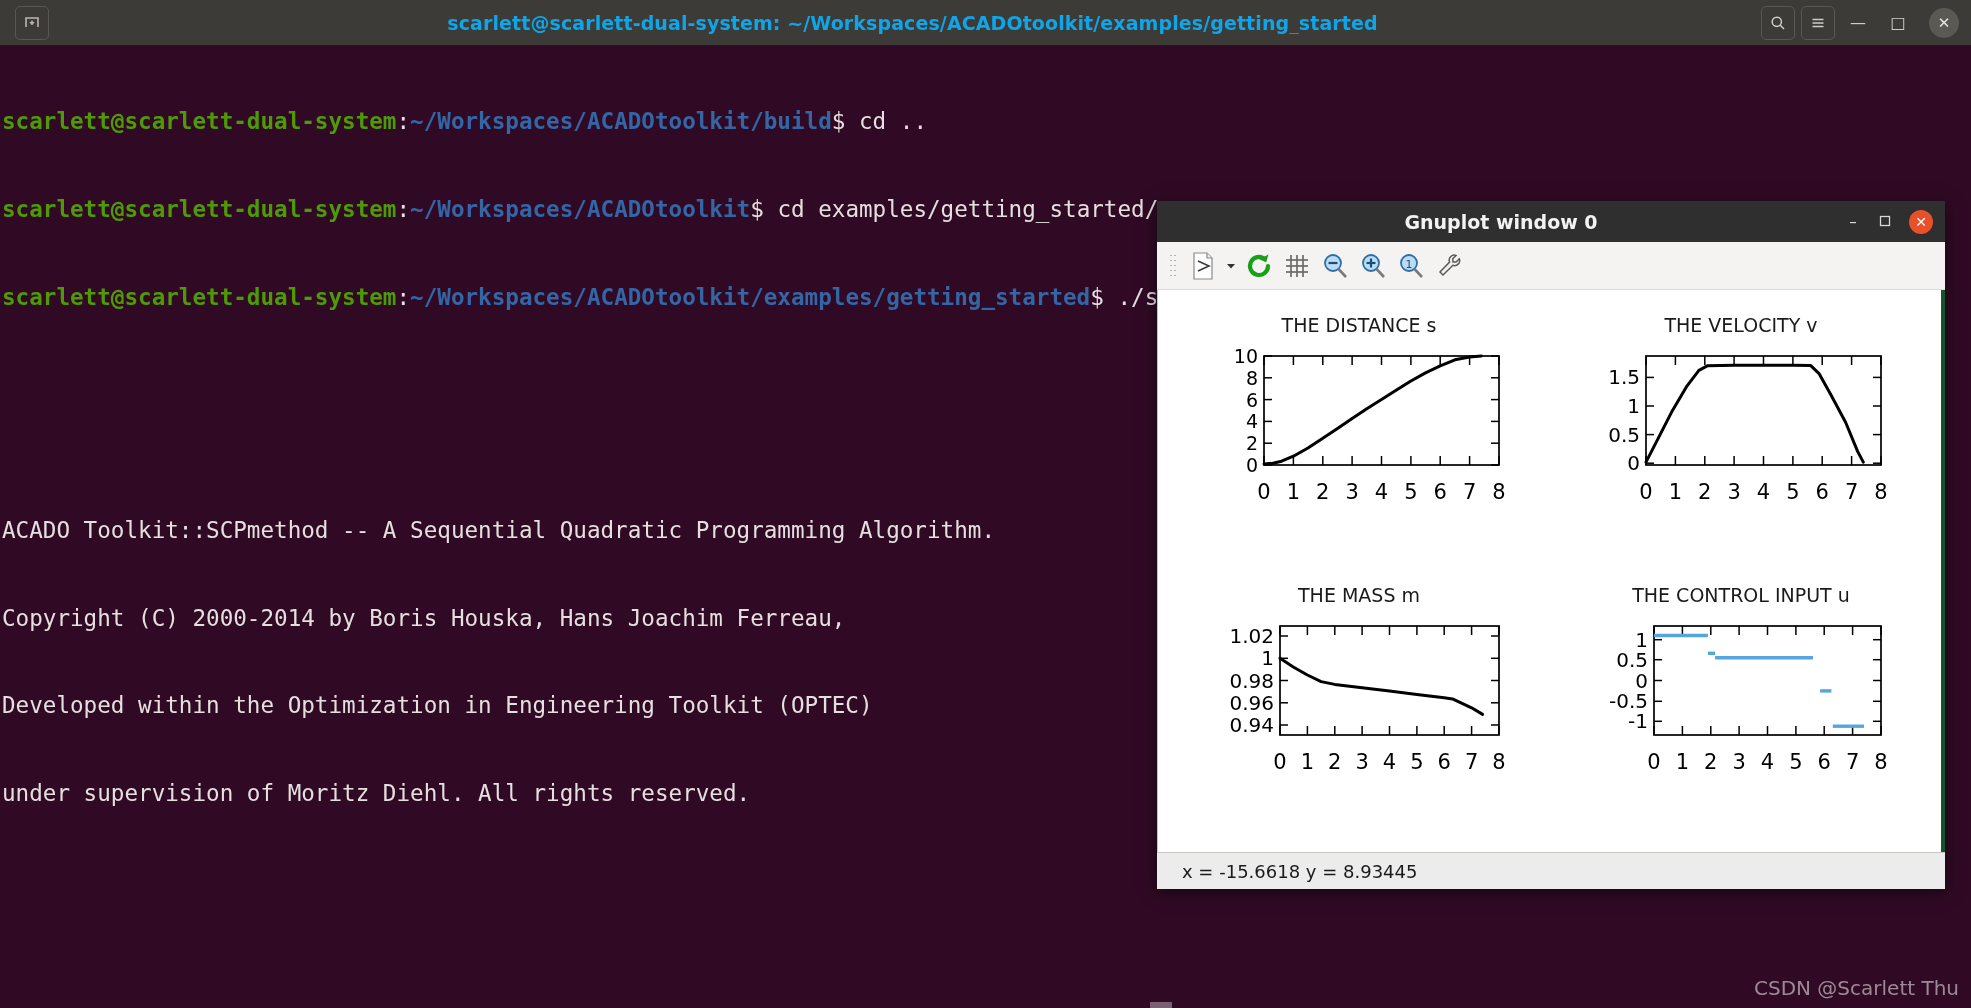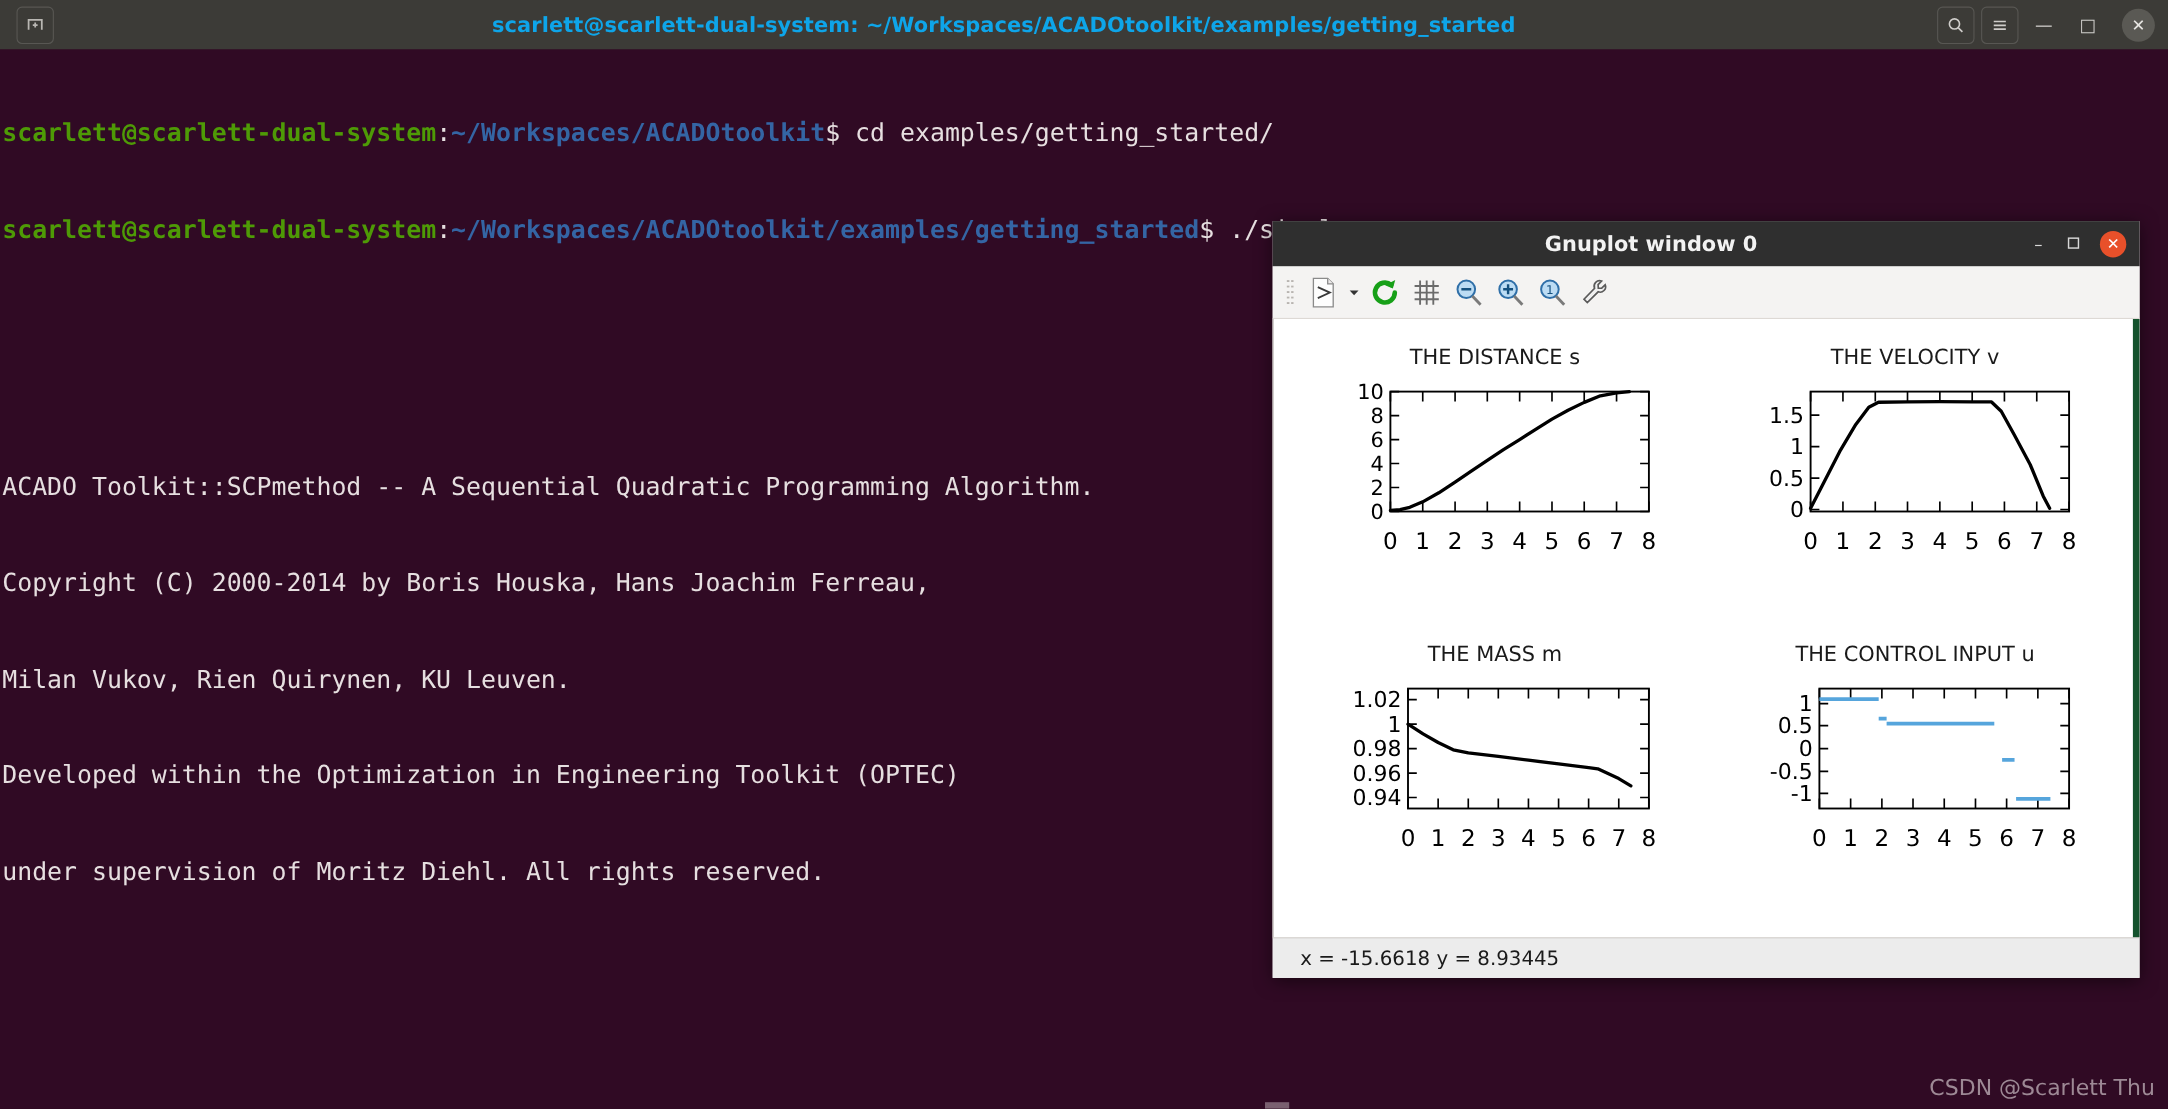--- a/index.html
+++ b/index.html
@@ -97,21 +97,21 @@
   .gp-grip {
     width: 7px; height: 26px; margin-right: 6px;
     background-image: radial-gradient(circle, #b8b4b0 1px, transparent 1px);
     background-size: 4px 5px;
   }
   .tool { width: 34px; height: 36px; display: flex; align-items: center; justify-content: center; }
   .tool-caret { width: 14px; display: flex; align-items: center; justify-content: center; color: #3a3a3a; font-size: 9px; }
 
   .gp-canvas {
     position: relative; height: 562px; background: #ffffff;
-    border-left: 1px solid #c8c4c0; border-right: 6px solid #14532d;
+    border-left: 1px solid #c8c4c0; border-right: 4px solid #14532d;
   }
   .gp-status {
     height: 37px; background: #ececec;
     border-top: 1px solid #cbc7c3;
     display: flex; align-items: center; padding-left: 25px;
     color: #1a1a1a; font-size: 18px;
     font-family: "DejaVu Sans", sans-serif;
   }
 
   .plot { position: absolute; }
@@ -162,28 +162,28 @@
           <line x1="3.5" y1="12.5" x2="14.5" y2="12.5" stroke="#cfcdca" stroke-width="1.5"></line>
         </svg>
       </div>
       <div class="tb-plain">—</div>
       <div class="tb-plain">□</div>
       <div class="tb-close">✕</div>
     </div>
   </div>
 
   <div class="term-body">
+    <div class="line"><span class="c-green">scarlett@scarlett-dual-system</span><span class="c-plain">:</span><span class="c-blue">~/Workspaces/ACADOtoolkit/build</span><span class="c-plain">$ cd ..</span></div>
     <div class="line"><span class="c-green">scarlett@scarlett-dual-system</span><span class="c-plain">:</span><span class="c-blue">~/Workspaces/ACADOtoolkit</span><span class="c-plain">$ cd examples/getting_started/</span></div>
     <div class="line"><span class="c-green">scarlett@scarlett-dual-system</span><span class="c-plain">:</span><span class="c-blue">~/Workspaces/ACADOtoolkit/examples/getting_started</span><span class="c-plain">$ ./simple_ocp</span></div>
 
     <div class="blank"></div>
 
     <div class="line">ACADO Toolkit::SCPmethod -- A Sequential Quadratic Programming Algorithm.</div>
     <div class="line">Copyright (C) 2000-2014 by Boris Houska, Hans Joachim Ferreau,</div>
-    <div class="line">Milan Vukov, Rien Quirynen, KU Leuven.</div>
     <div class="line">Developed within the Optimization in Engineering Toolkit (OPTEC)</div>
     <div class="line">under supervision of Moritz Diehl. All rights reserved.</div>
 
     <div class="blank"></div>
 
     
     
     
     
     

